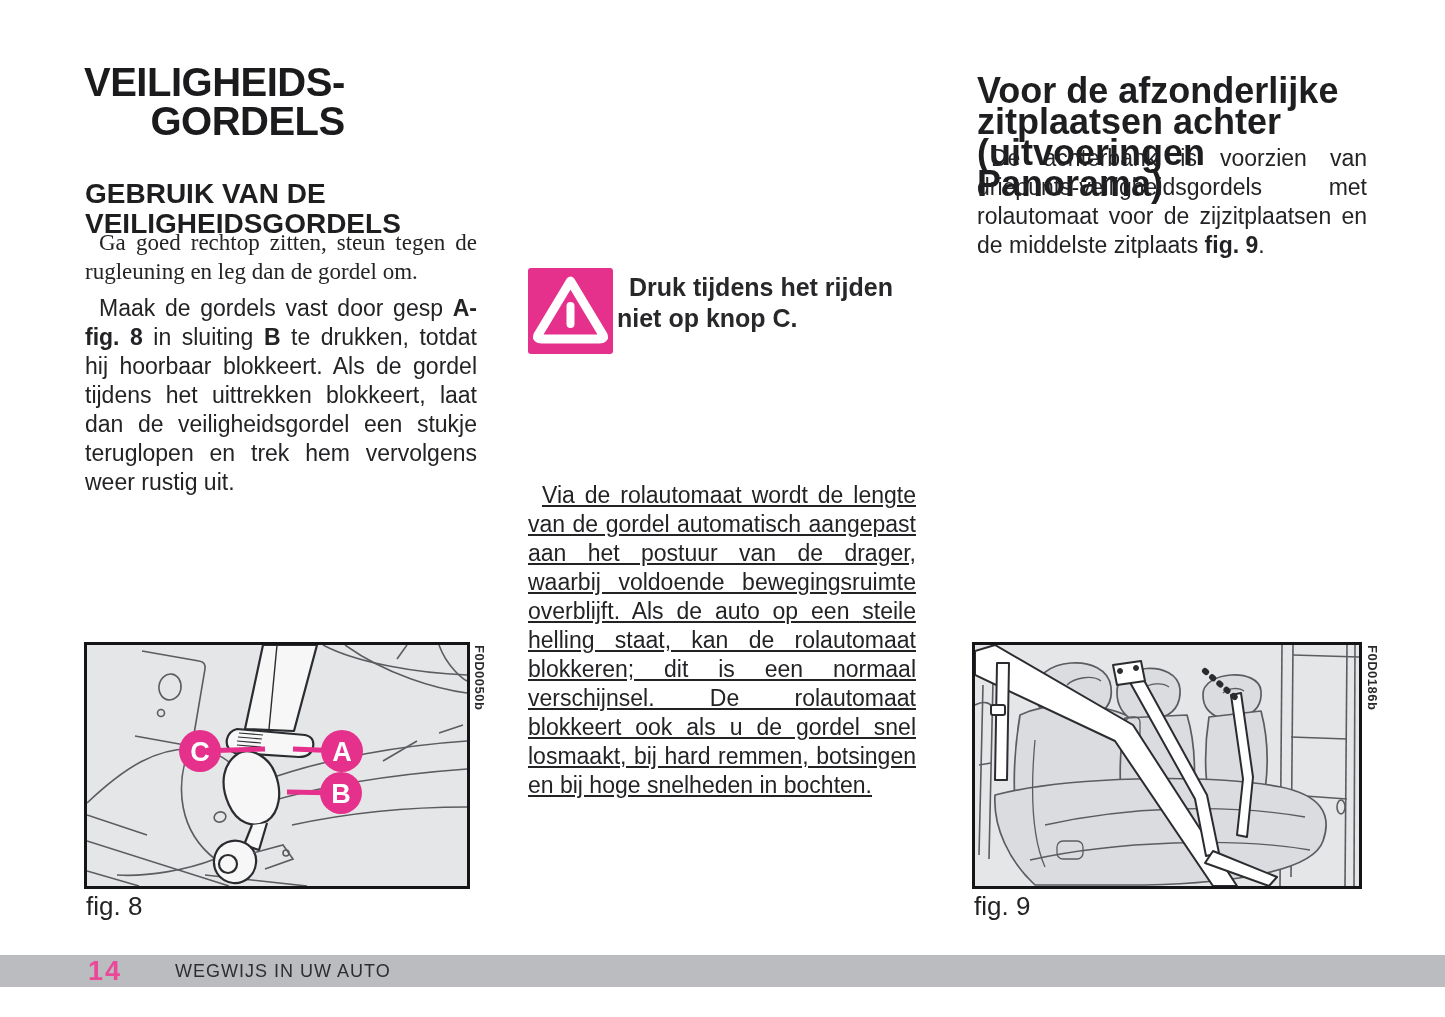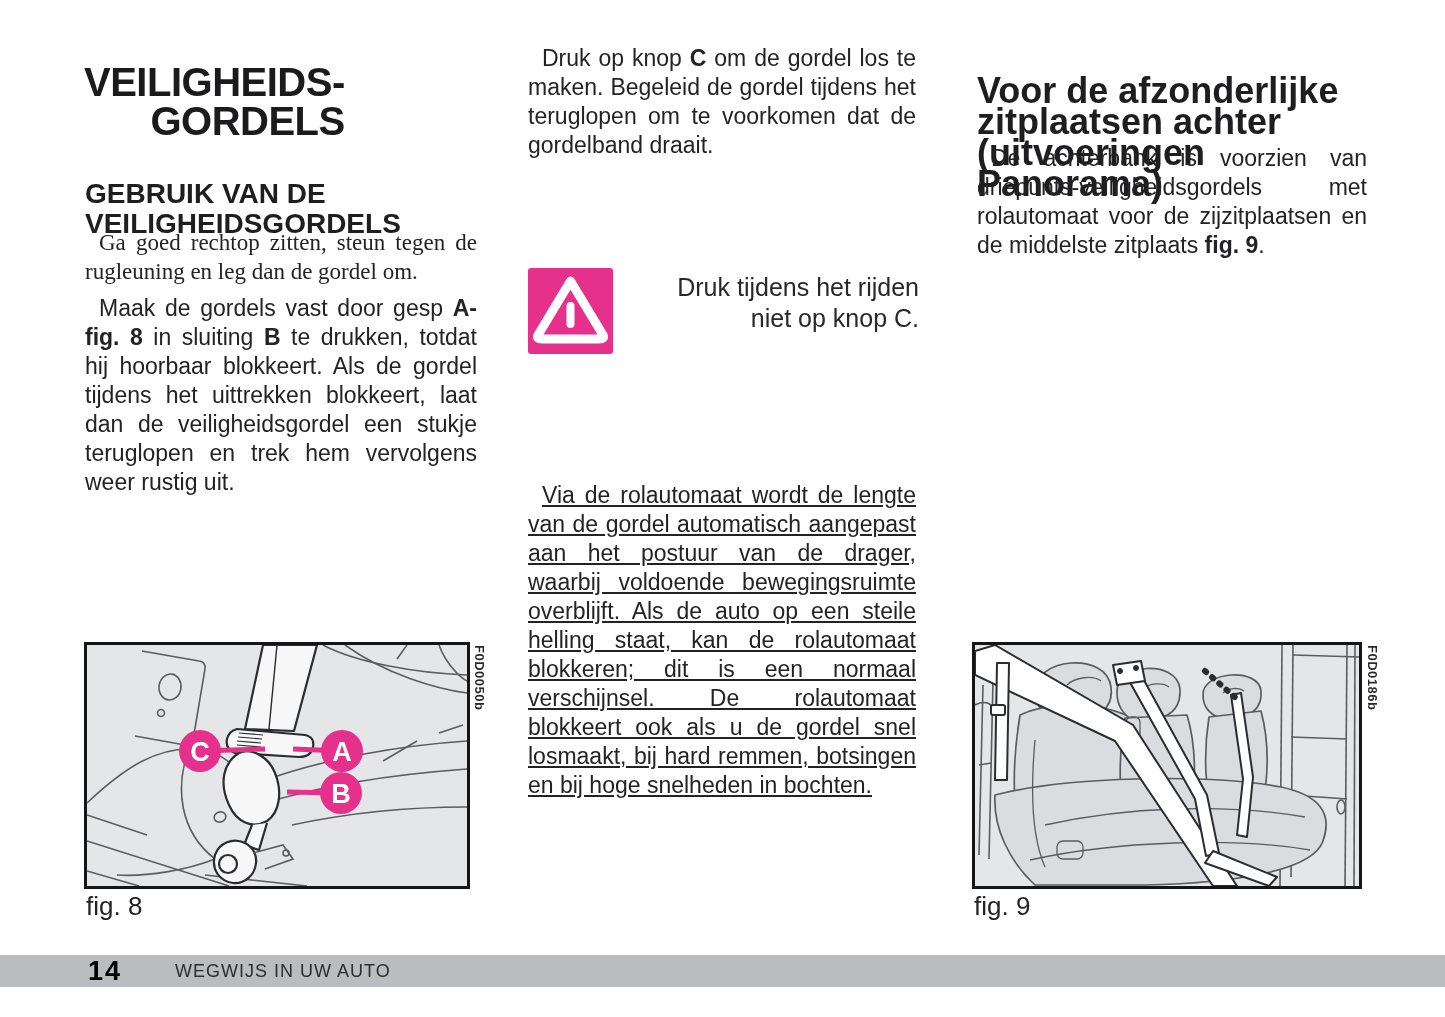--- a/index.html
+++ b/index.html
@@ -10,52 +10,51 @@
   .title{left:84px;top:36px;font-size:40px;line-height:39px;font-weight:900;letter-spacing:-0.5px;color:#1b1b1d;text-align:right;}
   .h-left{left:85px;top:156px;font-size:28px;line-height:30px;font-weight:bold;color:#1e1e20;}
   .h-right{left:977px;top:45px;width:392px;font-size:36px;line-height:31px;font-weight:bold;color:#1e1e20;}
   .body{font-size:23px;line-height:29px;text-align:justify;text-indent:14px;color:#232326;margin:0;}
   .p-l1{left:85px;top:228px;width:392px;font-family:Liberation Serif, serif;}
   .p-l2{left:85px;top:294px;width:392px;}
   .p-m1{left:528px;top:44px;width:388px;}
   .p-m2{left:528px;top:481px;width:388px;text-decoration:underline;}
   .p-r1{left:977px;top:144px;width:390px;}
   .warn-icon{left:528px;top:268px;width:85px;height:86px;background:#E5308C;border-radius:3px;}
-  .warn-text{left:617px;top:272px;width:302px;font-size:25px;line-height:31px;font-weight:normal;
-             text-indent:12px;color:#28282b;text-align:right;}
+  .warn-text{left:617px;top:272px;width:302px;font-size:25px;line-height:31px;font-weight:bold;
+             text-indent:12px;color:#28282b;}
   .figure{border:3px solid #151517;background:#E5E6E8;}
   .fig8-frame{left:84px;top:642px;width:386px;height:247px;box-sizing:border-box;}
   .fig9-frame{left:972px;top:642px;width:390px;height:247px;box-sizing:border-box;}
   .figure svg{display:block;width:100%;height:100%;}
   .fig-code{font-size:13px;font-weight:bold;color:#2a2a2d;writing-mode:vertical-rl;letter-spacing:0.5px;}
   .code-8{left:472px;top:645px;}
   .code-9{left:1365px;top:645px;}
   .fig-caption{font-size:26px;color:#242427;text-align:right;}
   .cap-8{left:86px;top:891px;}
   .cap-9{left:974px;top:891px;}
   .footer-bar{left:0;top:955px;width:1445px;height:32px;background:#BBBCBF;}
   .footer-num{left:88px;top:955px;height:32px;line-height:32px;font-size:27px;font-weight:900;
-              letter-spacing:2px;color:#000000;}
+              letter-spacing:2px;color:#ec4899;}
   .footer-label{left:175px;top:955px;height:32px;line-height:32px;font-size:18px;font-weight:normal;
                 letter-spacing:1px;color:#2e2e32;}
   .svg-label{font-family:"Liberation Sans",sans-serif;font-size:27px;font-weight:bold;fill:#ffffff;}
 </style>
 </head>
 <body>
 
 <div id="page">
 
   <h1 class="abs title pre">VEILIGHEIDS-
 GORDELS</h1>
   <h2 class="abs h-left pre">GEBRUIK VAN DE
 VEILIGHEIDSGORDELS</h2>
   <p class="abs body p-l1"><span>Ga goed rechtop zitten, steun tegen de rugleuning en leg dan de gordel om.</span></p>
   <p class="abs body p-l2"><span>Maak de gordels vast door gesp </span><span style="font-weight: bold;">A-fig. 8</span><span> in sluiting </span><span style="font-weight: bold;">B</span><span> te drukken, totdat hij hoorbaar blokkeert. Als de gordel tijdens het uittrekken blokkeert, laat dan de veiligheidsgordel een stukje teruglopen en trek hem vervolgens weer rustig uit.</span></p>
 
-  <p class="abs body p-m1"><span>Druk op knop </span><span style="font-weight: bold;">C</span><span> om de gordel los te maken. Begeleid de gordel tijdens het teruglopen om te voorkomen dat de gordelband draait.</span></p>
 
   <div class="abs warn-icon">
     <svg viewBox="0 0 85 86">
       <path d="M42.5,13 L75,67 Q77,71 71,71 L14,71 Q8,71 10,67 Z" fill="none" stroke="#ffffff" stroke-width="9" stroke-linejoin="round"></path>
       <rect x="38.5" y="34" width="8" height="26" rx="4" fill="#ffffff"></rect>
     </svg>
   </div>
   <div class="abs warn-text pre">Druk tijdens het rijden
 niet op knop C.</div>
 

